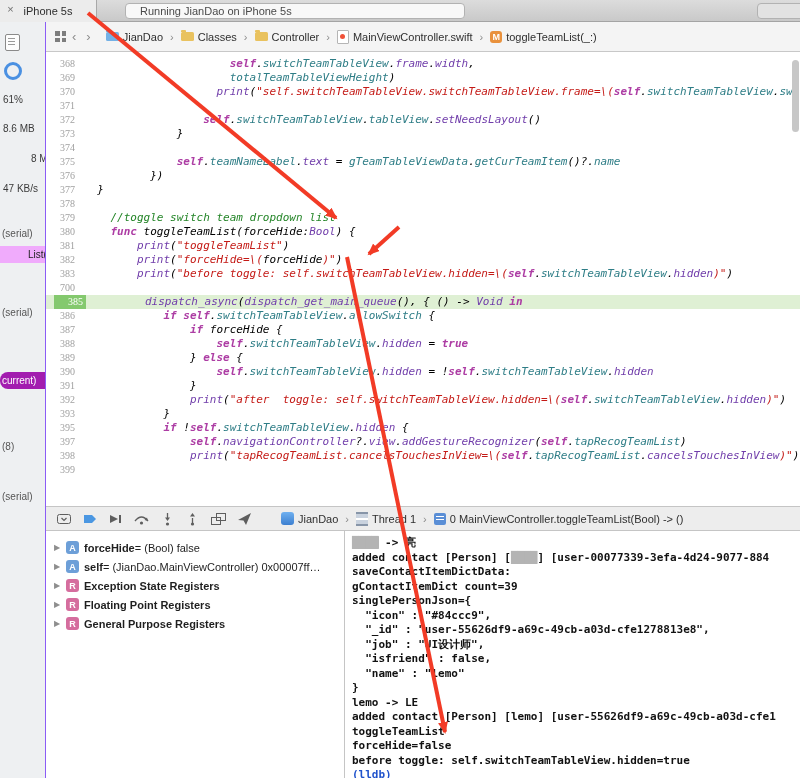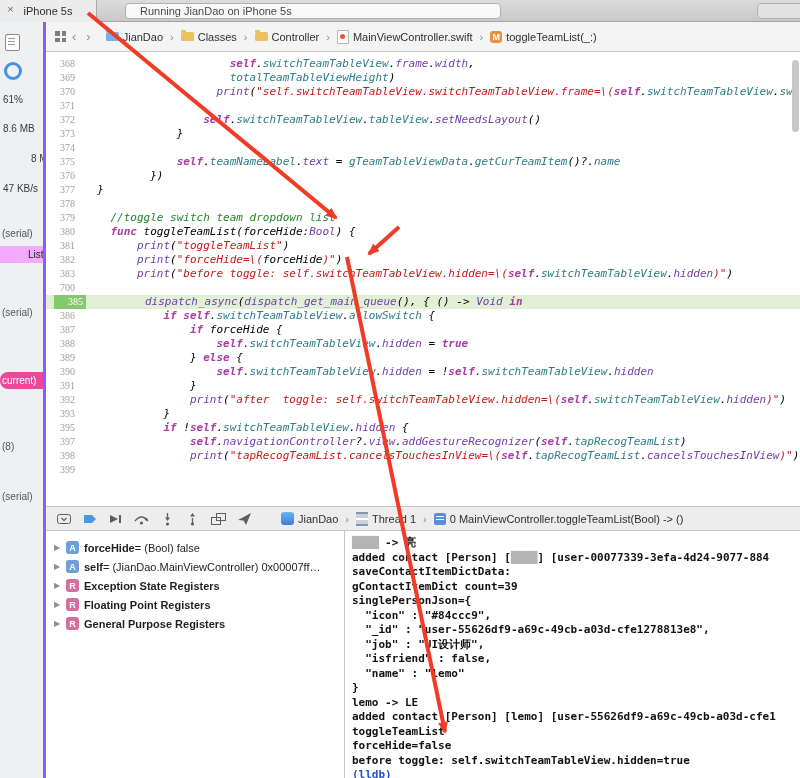--- a/index.html
+++ b/index.html
@@ -6,39 +6,39 @@
   #root{position:relative;width:800px;height:778px;overflow:hidden;background:#fff;
         font-family:"Liberation Sans",sans-serif;-webkit-font-smoothing:antialiased;}
 
   
   .top-bar{position:absolute;left:0;top:0;width:800px;height:22px;
            background:linear-gradient(#dcdcdc,#c9c9c9);border-bottom:1px solid #a4a4a4;box-sizing:border-box;}
   .window-tab{position:absolute;left:0;top:0;width:97px;height:22px;background:#ececec;
               border-right:1px solid #a8a8a8;box-sizing:border-box;display:flex;align-items:center;
               justify-content:center;font-size:11px;color:#2d2d2d;}
   .tab-close{position:absolute;left:4px;top:3px;width:13px;height:15px;font-size:11px;color:#707070;text-align:center;}
-  .status-box{position:absolute;left:125px;top:3px;width:376px;height:16px;border:1px solid #b2b2b2;
+  .status-box{position:absolute;left:125px;top:3px;width:340px;height:16px;border:1px solid #b2b2b2;
               border-radius:4px;background:#f8f8f8;box-sizing:border-box;display:flex;align-items:center;
               font-size:11px;color:#4a4a4a;padding-left:14px;}
   .toolbar-fragment{position:absolute;left:757px;top:3px;width:55px;height:16px;border:1px solid #b2b2b2;
               border-radius:4px;background:#e2e2e2;box-sizing:border-box;}
 
   
   .sidebar{position:absolute;left:0;top:22px;width:46px;height:756px;background:#eef0f2;
-           border-right:3px solid #8b5cf6;box-sizing:border-box;overflow:hidden;}
+           border-right:1px solid #8b5cf6;box-sizing:border-box;overflow:hidden;}
   .report-icon{position:absolute;left:5px;top:12px;width:13px;height:15px;border:1px solid #8a8a8a;
            border-radius:2px;background:#fdfdfd;}
   .report-icon:before{content:"";position:absolute;left:2px;top:3px;width:7px;height:1px;background:#9a9a9a;
            box-shadow:0 3px 0 #9a9a9a,0 6px 0 #9a9a9a;}
   .cpu-gauge-icon{position:absolute;left:4px;top:40px;width:12px;height:12px;border:3px solid #4a90e2;border-radius:50%;}
   .gauge-value{position:absolute;left:3px;font-size:10px;color:#3a3a3a;white-space:nowrap;}
   .thread-row{position:absolute;left:0;width:65px;height:17px;line-height:17px;font-size:10px;color:#555;
               white-space:nowrap;padding-left:2px;box-sizing:border-box;}
   .thread-row.selected{background:#f0abfc;color:#222;padding-left:28px;}
-  .thread-row.dark{background:#ec4899;color:#fff;border-radius:8px;}
+  .thread-row.dark{background:#a21caf;color:#fff;border-radius:8px;}
 
   
   .jump-bar{position:absolute;left:46px;top:22px;width:754px;height:30px;background:#f4f4f4;
             border-bottom:1px solid #c8c8c8;box-sizing:border-box;display:flex;align-items:center;
             font-size:11px;color:#2f2f2f;}
   .jb-grid{margin-left:8px;}
   .jb-nav{color:#8d8d8d;font-size:13px;margin:0 5px;line-height:1;}
   .crumbs{display:flex;align-items:center;margin-left:10px;}
   .crumb{display:flex;align-items:center;}
   .crumb-sep{margin:0 7px;color:#8b8b8b;}

